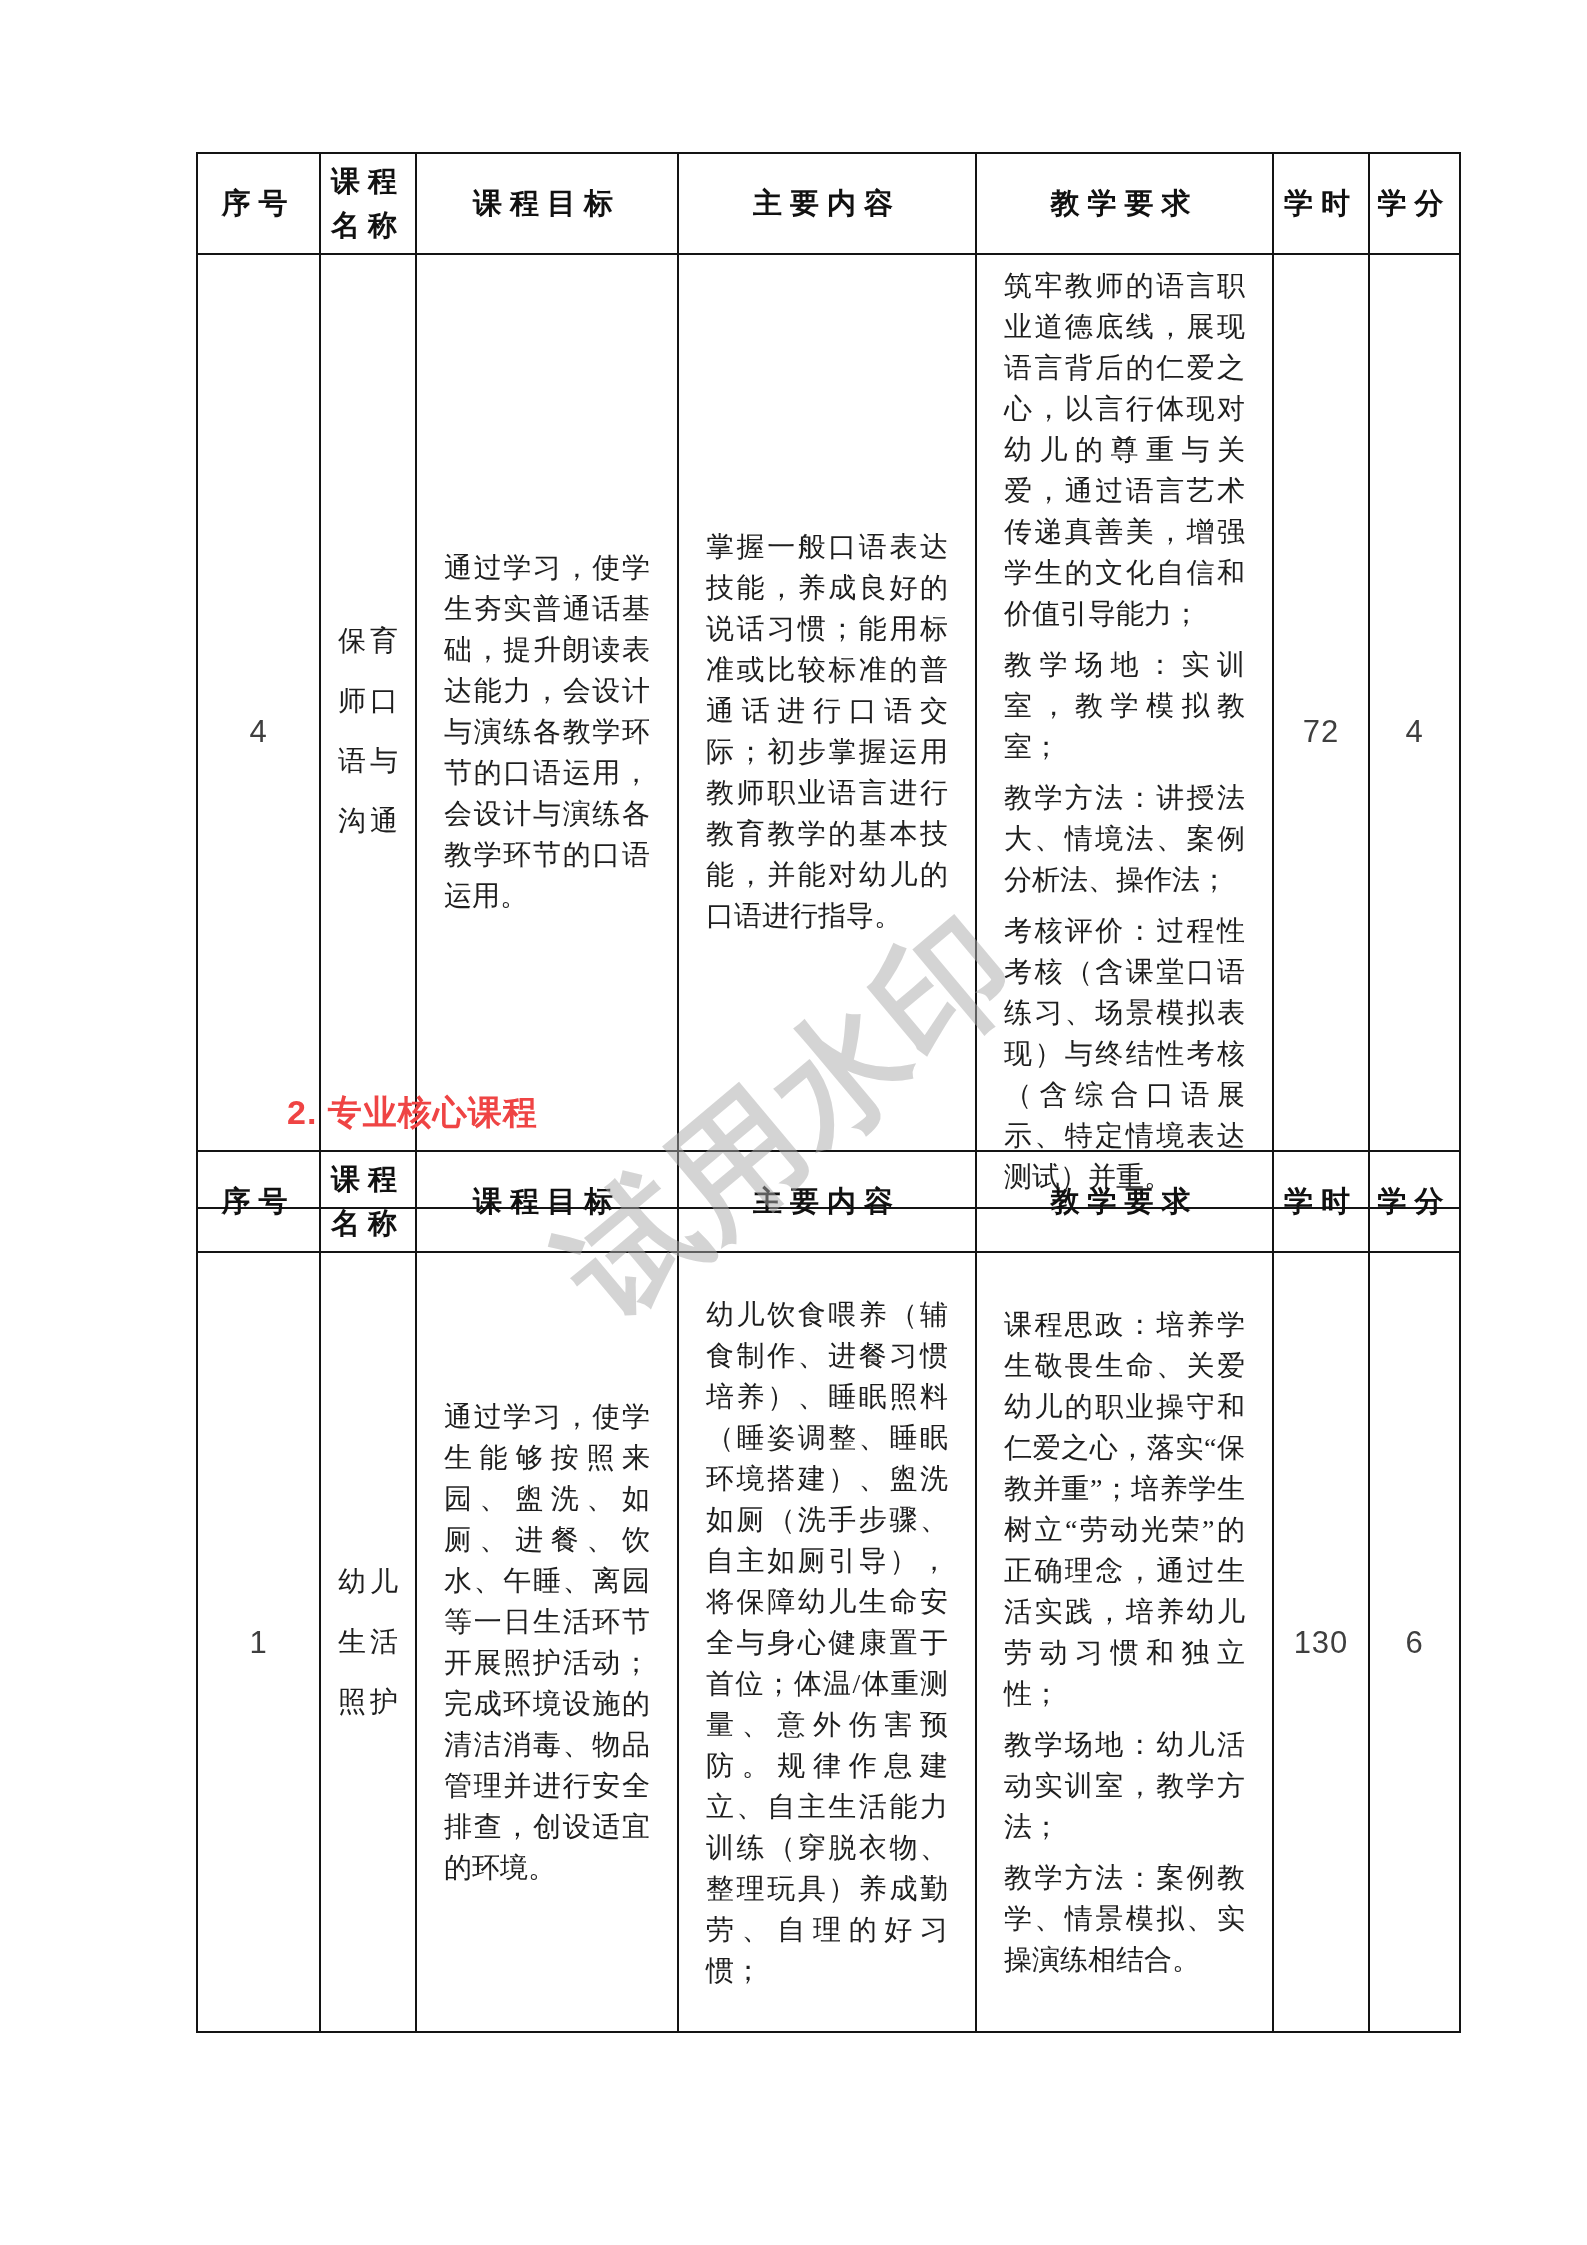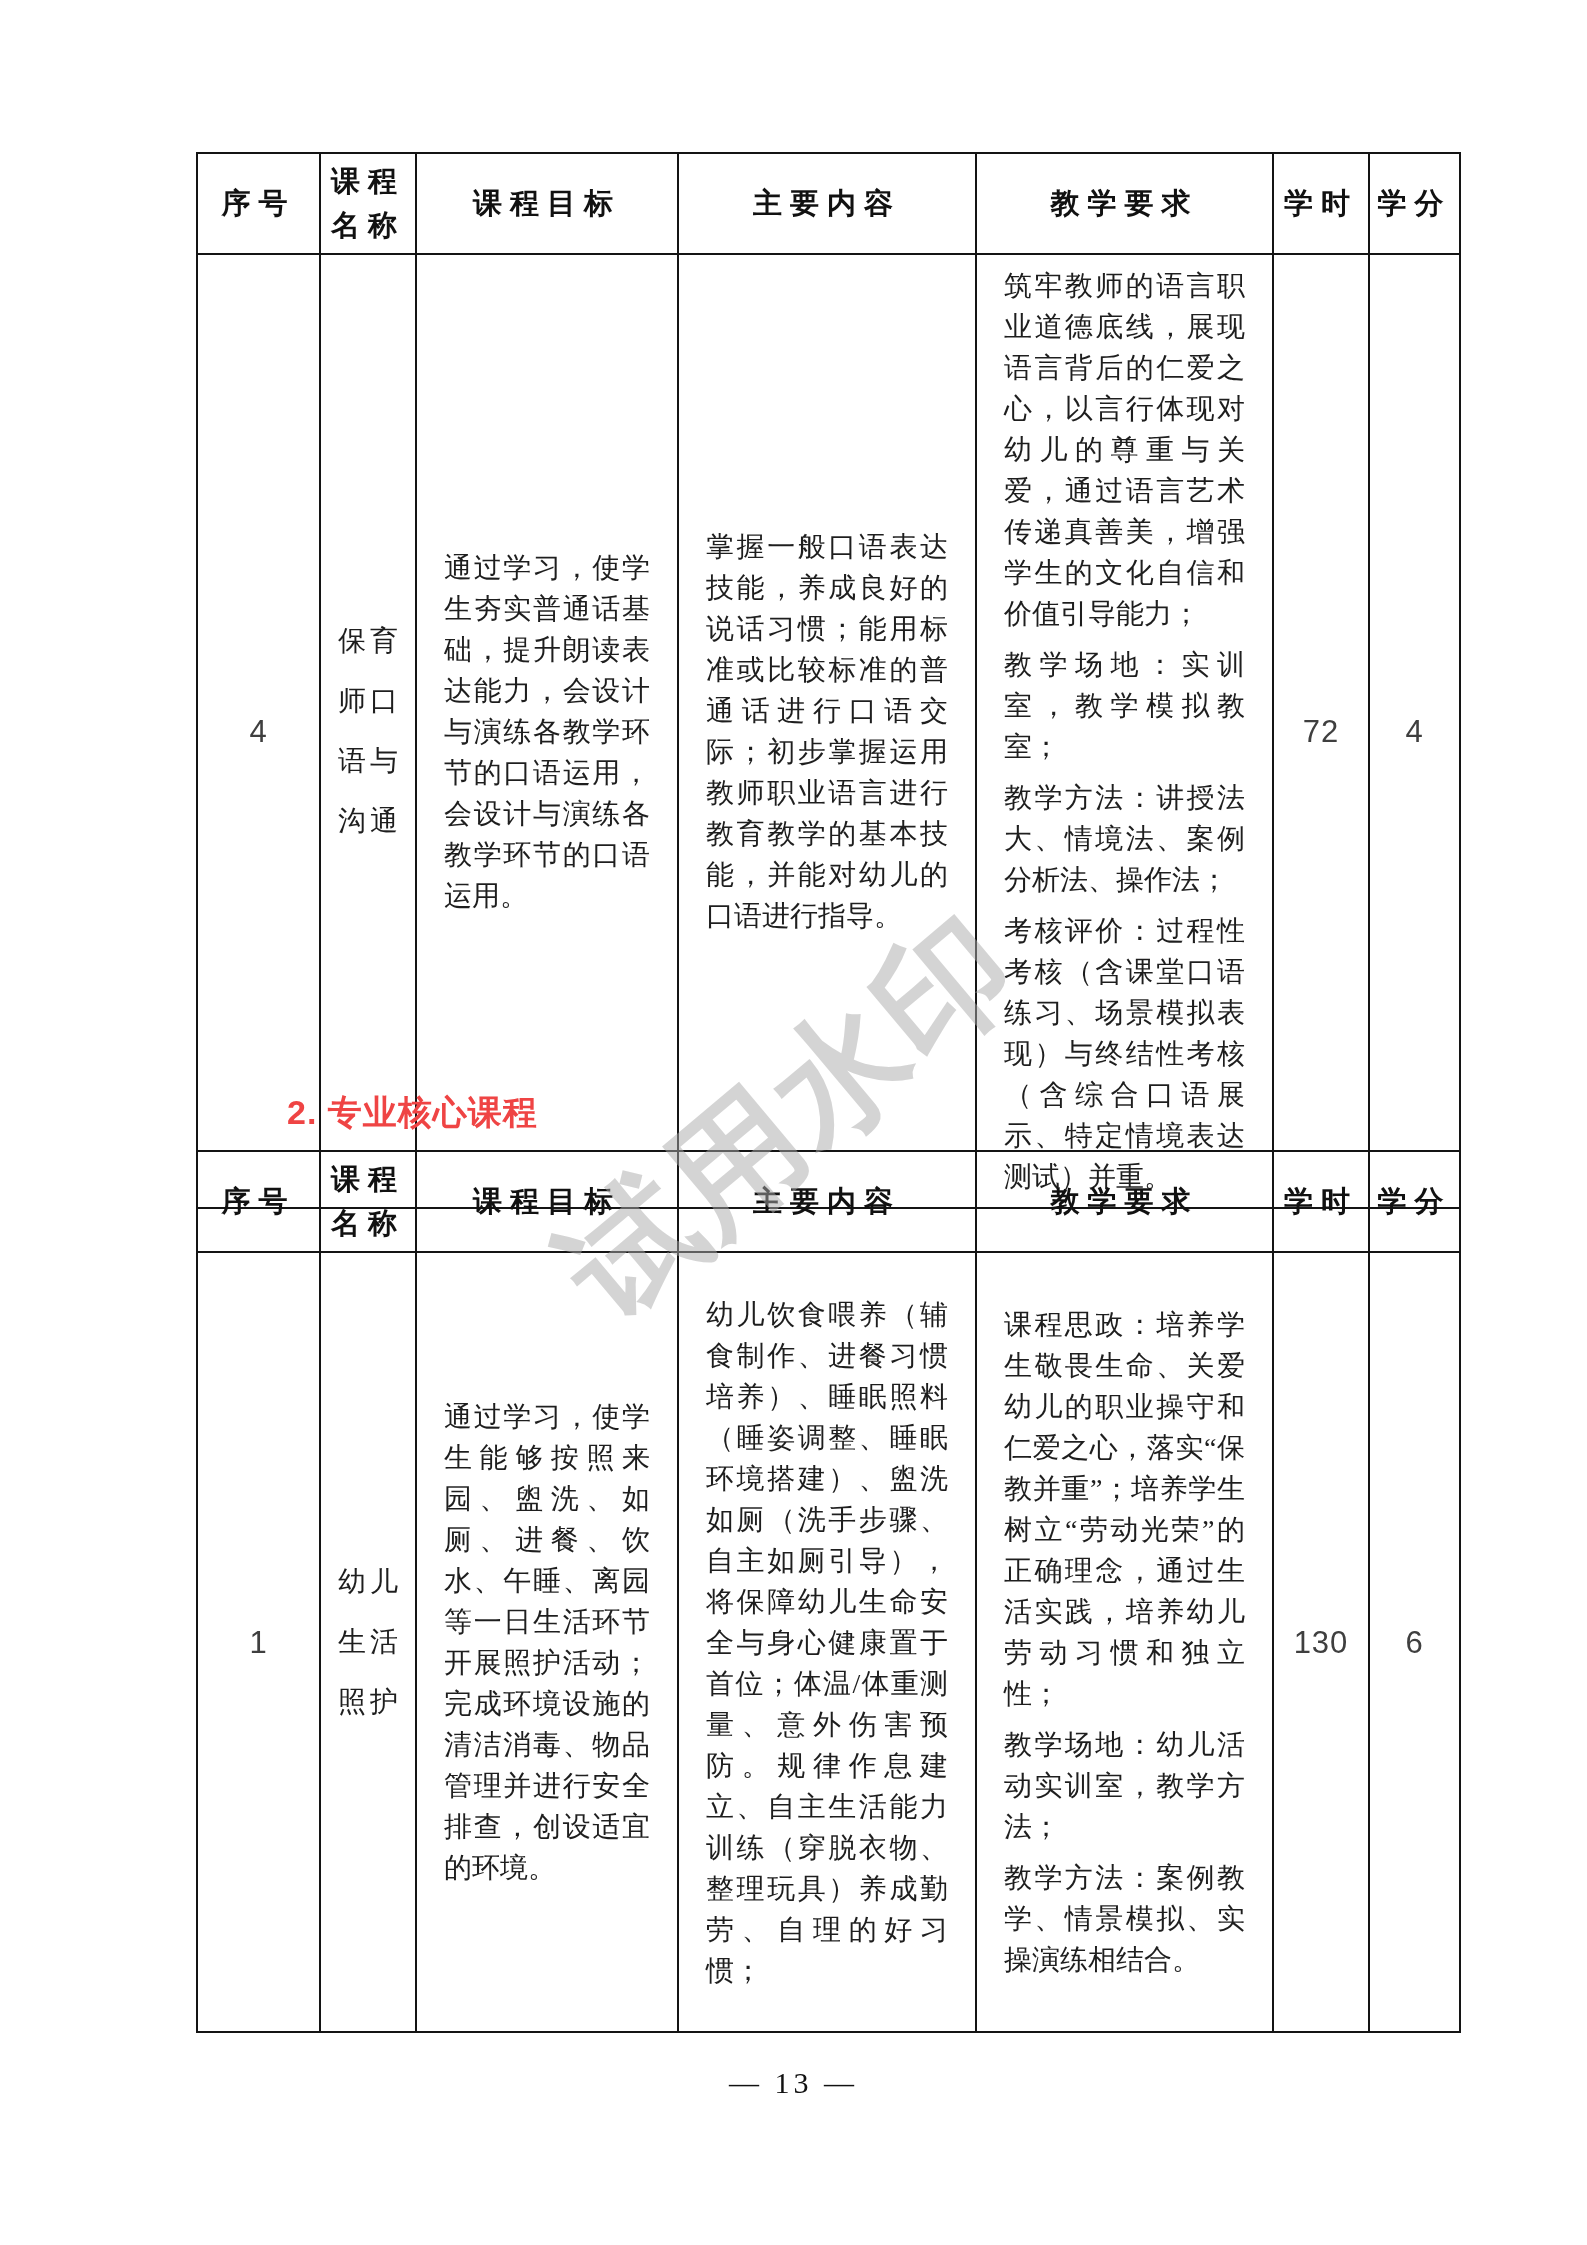--- a/index.html
+++ b/index.html
@@ -189,15 +189,14 @@
           <p>教学方法：案例教学、情景模拟、实操演练相结合。</p>
         </td>
         <td class="num-cell">130</td>
         <td class="num-cell">6</td>
       </tr>
     </tbody>
   </table>
 
   <div class="watermark">试用水印</div>
 
-  <div class="page-number">— 13 —</div>
 
 </div>
 
 </body></html>

